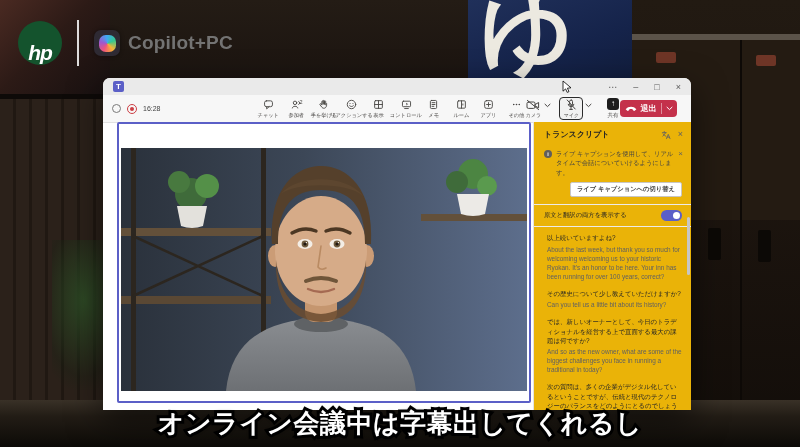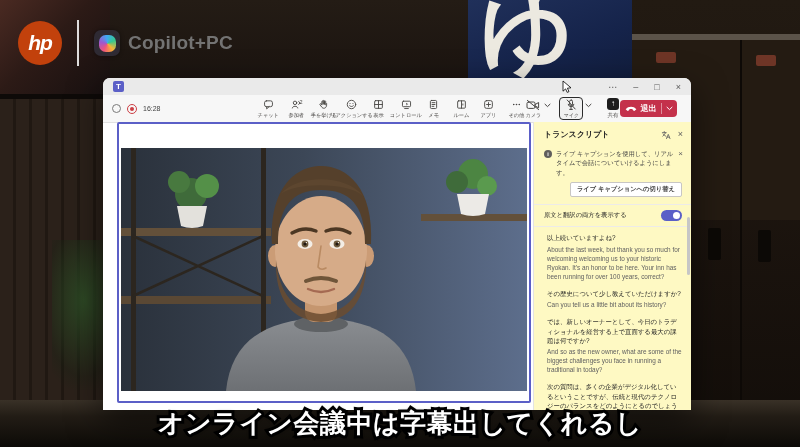--- a/index.html
+++ b/index.html
@@ -31,22 +31,22 @@
   .cab-handle.h2{left:124px;top:55px;}
   .cab-slot{position:absolute;width:13px;height:32px;background:#0c0906;border-radius:2px;}
   .cab-slot.s1{left:76px;top:228px;}
   .cab-slot.s2{left:126px;top:230px;}
   .bg-plant-left{position:absolute;left:52px;top:240px;width:80px;height:150px;
     background:radial-gradient(ellipse at 40% 40%,rgba(45,78,38,.85),rgba(20,35,18,.25) 60%,transparent 75%);}
   .bg-desk{position:absolute;left:0;top:400px;width:800px;height:47px;
     background:linear-gradient(180deg,#393127 0%,#221c15 35%,#0c0a07 100%);}
   
   .hp-badge{position:absolute;left:18px;top:20px;display:flex;align-items:center;z-index:6;}
-  .hp-circle{width:44px;height:44px;border-radius:50%;background:#c2410c;
-    display:flex;align-items:center;justify-content:center;}
+  .hp-circle{width:44px;height:44px;border-radius:50%;background:#14532d;
+    display:flex;align-items:flex-end;justify-content:center;}
   .hp-circle span{color:#fff;font-style:italic;font-weight:700;font-size:21px;letter-spacing:-1px;}
   .hp-sep{width:2px;height:46px;background:rgba(255,255,255,.85);margin:0 15px;}
   .cop-icon{width:26px;height:26px;border-radius:7px;background:#2e2a33;
     display:flex;align-items:center;justify-content:center;margin-right:8px;box-shadow:0 0 4px rgba(0,0,0,.4);}
   .cop-gem{width:17px;height:17px;border-radius:40%;
     background:conic-gradient(from 210deg,#f0537d,#9b59d0,#3fa9f5,#35c78f,#f8b334,#f0537d);}
   .cop-text{color:#737373;font-size:19px;font-weight:600;letter-spacing:.2px;}
   
   .win{position:absolute;left:103px;top:78px;width:588px;height:332px;background:#fff;
     border-radius:7px 7px 0 0;box-shadow:0 12px 34px rgba(0,0,0,.55);z-index:5;overflow:hidden;}
@@ -82,21 +82,21 @@
   .share-btn .lbl{font-size:5.5px;color:#484644;margin-top:1.5px;}
   .leave-btn{position:absolute;left:517px;top:5px;width:57px;height:17px;background:#c4314b;border-radius:4px;
     display:flex;align-items:center;justify-content:center;gap:4px;color:#fff;}
   .leave-btn .txt{font-size:8px;font-weight:700;}
   .leave-sep{width:1px;height:11px;background:rgba(255,255,255,.45);}
   
   .video-frame{position:absolute;left:14px;top:44px;width:414px;height:281px;box-sizing:border-box;
     border:2px solid #5b5fc7;background:#fff;border-radius:2px;}
   .video{position:absolute;left:2px;top:24px;width:406px;height:243px;overflow:hidden;background:#333;}
   
-  .panel{position:absolute;left:430px;top:44px;width:158px;height:288px;background:#fef9c3;
+  .panel{position:absolute;left:430px;top:44px;width:158px;height:288px;background:#eab308;
     border-left:1px solid #e3e3e3;overflow:hidden;}
   .p-head{display:flex;align-items:center;padding:7px 9px 4px 10px;}
   .p-title{font-size:8px;font-weight:700;color:#242424;flex:1;}
   .p-hicons{display:flex;align-items:center;gap:7px;color:#616161;}
   .p-close{font-size:9px;line-height:9px;color:#616161;}
   .p-info{display:flex;gap:4px;padding:5px 9px 4px 10px;}
   .info-i{width:8px;height:8px;border-radius:50%;background:#605e5c;color:#fff;font-size:5.5px;
     line-height:8px;text-align:center;flex:none;margin-top:1px;font-weight:700;}
   .p-info .txt{font-size:6.3px;color:#424242;line-height:1.5;flex:1;}
   .p-info .x{font-size:8px;color:#616161;flex:none;}

